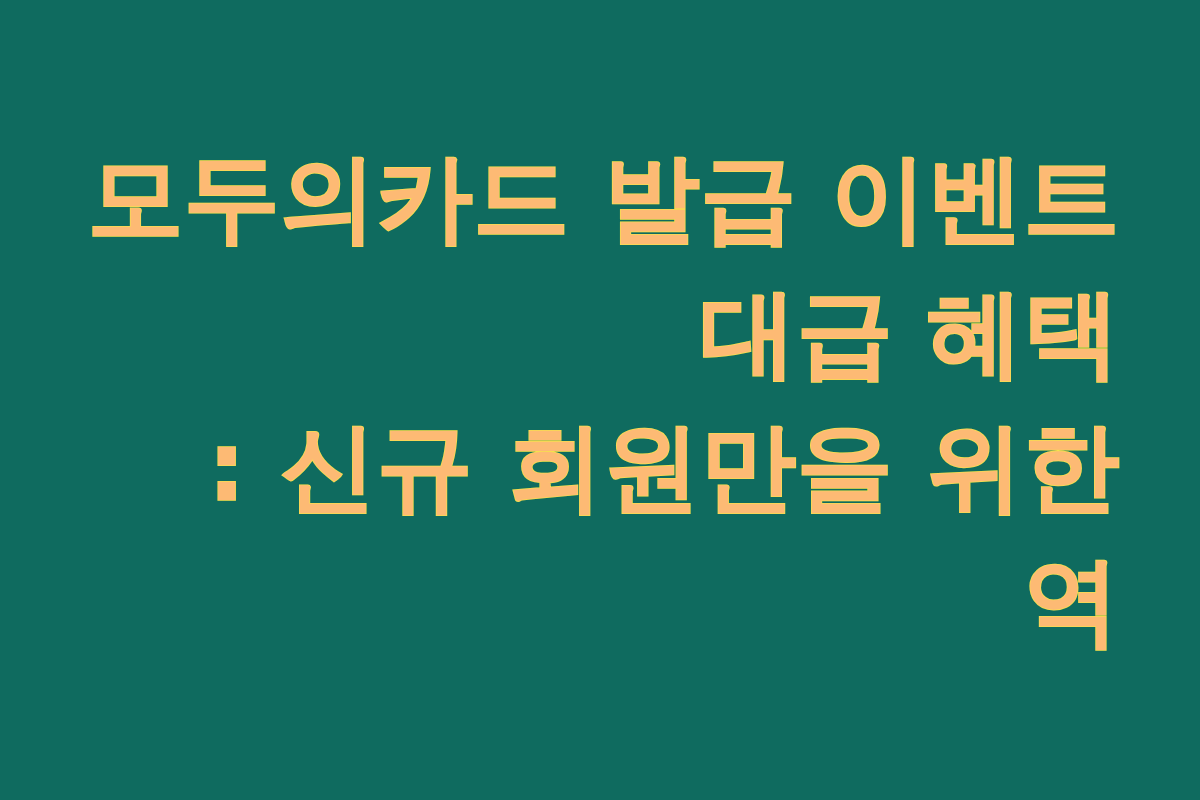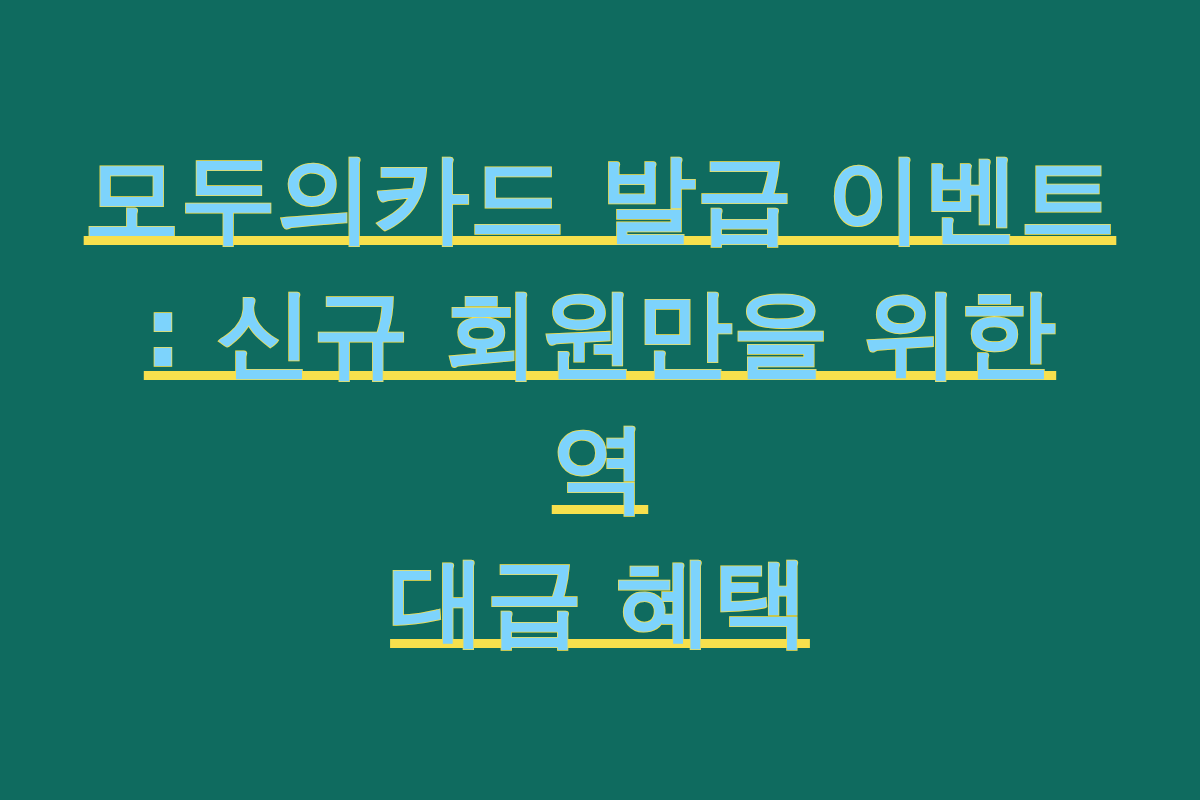--- a/index.html
+++ b/index.html
@@ -49,19 +49,19 @@
   
   #headline .hl-line {
     display: block;
   }
 </style>
 </head>
 <body>
 
 <div id="banner" style="background: rgb(15, 107, 95);">
 
-  <h1 id="headline" style="color: #7dd3fc; -webkit-text-stroke: 1.5px rgb(247, 224, 77); text-align: center; text-decoration: underline;">
+  <h1 id="headline" style="color: #fdba74; -webkit-text-stroke: 1.5px rgb(247, 224, 77); text-align: right;">
     <span class="hl-line">모두의카드 발급 이벤트</span>
+    <span class="hl-line">대급 혜택</span>
     <span class="hl-line">: 신규 회원만을 위한 역</span>
-    <span class="hl-line">대급 혜택</span>
   </h1>
 
 </div>
 
 </body></html>

